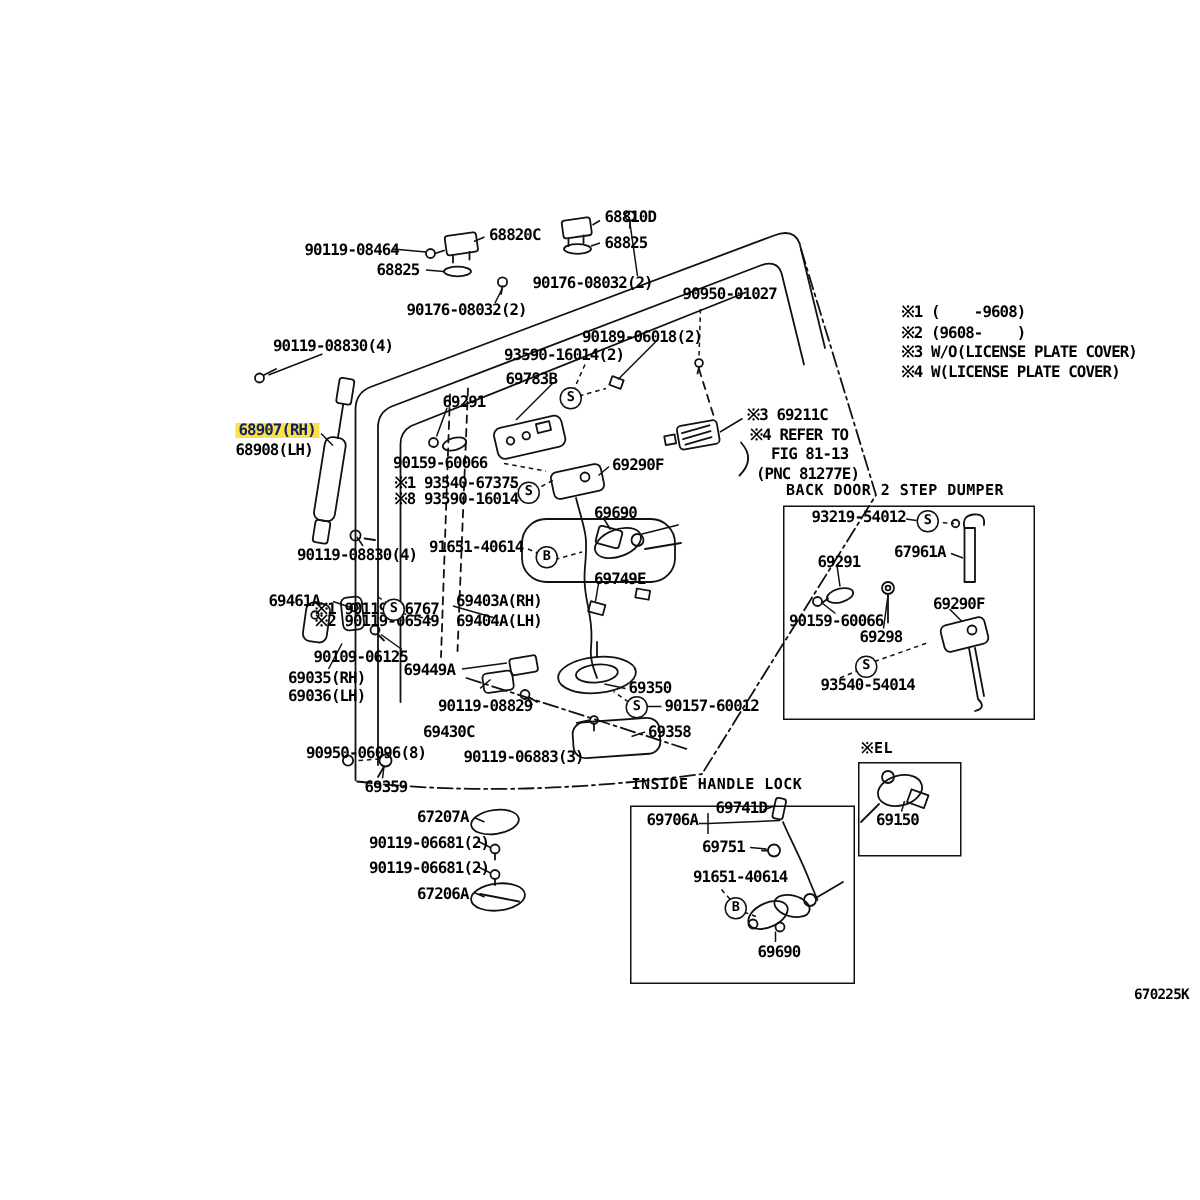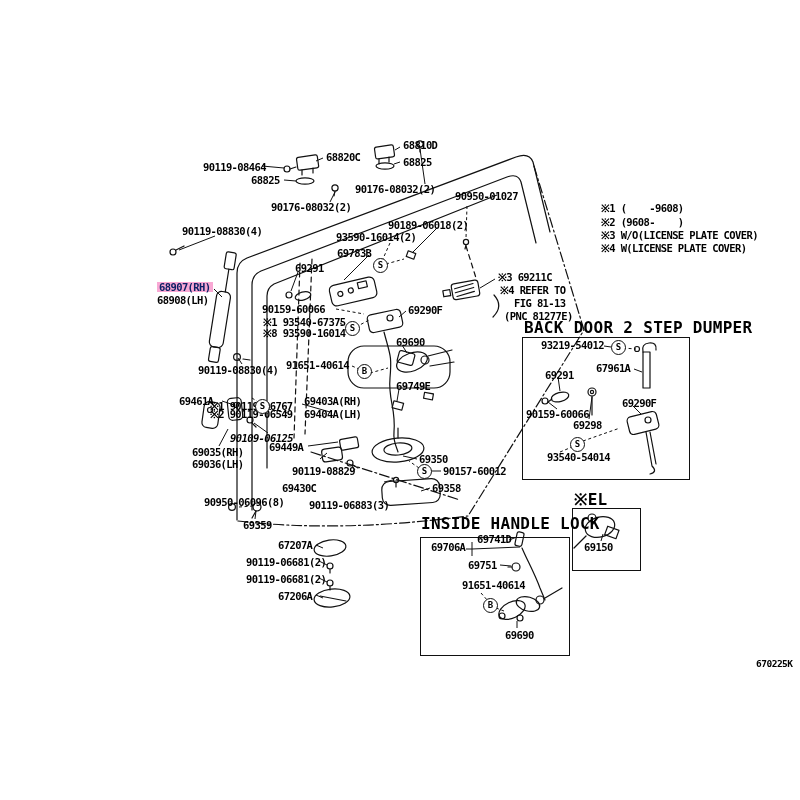--- a/index.html
+++ b/index.html
@@ -1,24 +1,24 @@
 <!DOCTYPE html>
 <html><head>
 <meta charset="utf-8">
 <style>
   html,body{margin:0;padding:0;background:#fff;}
   .canvas{position:relative;width:800px;height:800px;background:#fff;overflow:hidden;
           font-family:"DejaVu Sans Mono",monospace;}
   .art{position:absolute;left:0;top:0;}
   .lbl{position:absolute;font-weight:bold;font-size:10.5px;letter-spacing:-0.6px;
        line-height:10px;white-space:pre;color:#000;z-index:3;}
-  .hl{background:#f9a8d4;color:#0d2166;padding:0 2px;}
+  .hl{background:#fde047;color:#0d2166;padding:0 2px;}
   .note{position:absolute;font-weight:bold;font-size:10.5px;letter-spacing:-0.6px;
         line-height:10px;white-space:pre;color:#000;z-index:3;}
-  .btitle{position:absolute;font-weight:bold;font-size:16px;letter-spacing:0.3px;
+  .btitle{position:absolute;font-weight:bold;font-size:10px;letter-spacing:0.3px;
         line-height:10px;white-space:pre;color:#000;z-index:3;}
   .pbox{position:absolute;border:1.6px solid #111;background:transparent;z-index:2;}
   .circ{position:absolute;width:13px;height:13px;border:1.4px solid #111;border-radius:50%;
         font-size:9px;line-height:12px;text-align:center;font-weight:bold;background:#fff;
         color:#000;z-index:3;}
   .footer{position:absolute;font-weight:bold;font-size:9.5px;letter-spacing:-0.5px;color:#000;z-index:3;}
 </style>
 </head>
 <body>
 
@@ -266,21 +266,21 @@
   <div class="lbl" style="left:408px;top:305px;">69290F</div>
   <div class="lbl" style="left:396px;top:337px;">69690</div>
   <div class="lbl" style="left:286px;top:360px;">91651-40614</div>
   <div class="lbl" style="left:198px;top:365px;">90119-08830(4)</div>
   <div class="lbl" style="left:210px;top:378px;margin-top:23px;">※1 90119-06767</div>
   <div class="lbl" style="left:210px;top:389px;margin-top:20px;">※2 90119-06549</div>
   <div class="lbl" style="left:179px;top:396px;">69461A</div>
   <div class="lbl" style="left:304px;top:396px;">69403A(RH)</div>
   <div class="lbl" style="left:304px;top:409px;">69404A(LH)</div>
   <div class="lbl" style="left:396px;top:381px;">69749E</div>
-  <div class="lbl" style="left:230px;top:433px;font-style:italic;">90109-06125</div>
+  <div class="lbl" style="left:209px;top:433px;">90109-06125</div>
   <div class="lbl" style="left:192px;top:447px;">69035(RH)</div>
   <div class="lbl" style="left:192px;top:459px;">69036(LH)</div>
   <div class="lbl" style="left:269px;top:442px;">69449A</div>
   <div class="lbl" style="left:282px;top:455px;margin-top:28px;">69430C</div>
   <div class="lbl" style="left:292px;top:466px;">90119-08829</div>
   <div class="lbl" style="left:309px;top:500px;">90119-06883(3)</div>
   <div class="lbl" style="left:419px;top:454px;">69350</div>
   <div class="lbl" style="left:443px;top:466px;">90157-60012</div>
   <div class="lbl" style="left:432px;top:483px;">69358</div>
   <div class="lbl" style="left:204px;top:497px;">90950-06096(8)</div>

